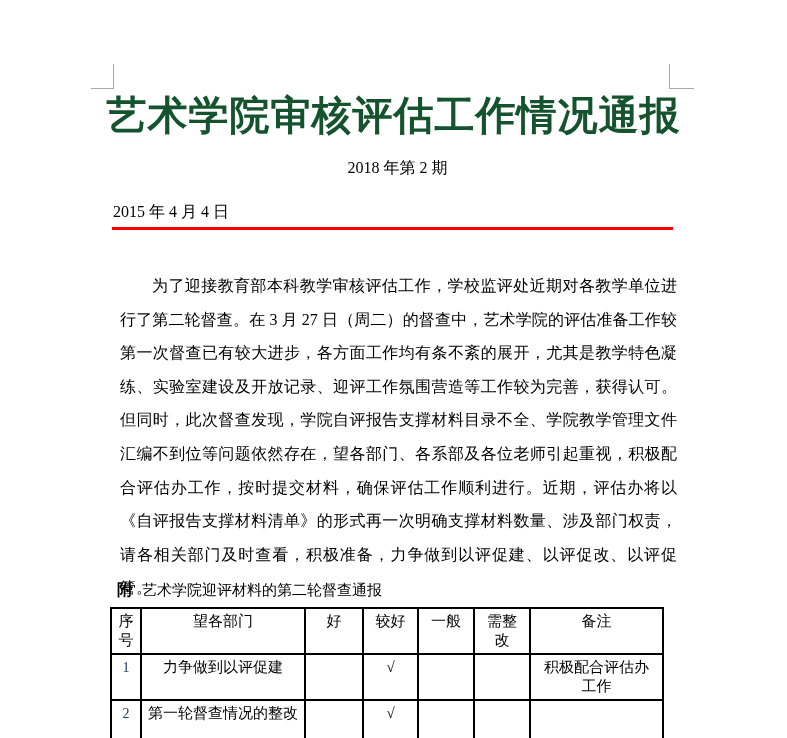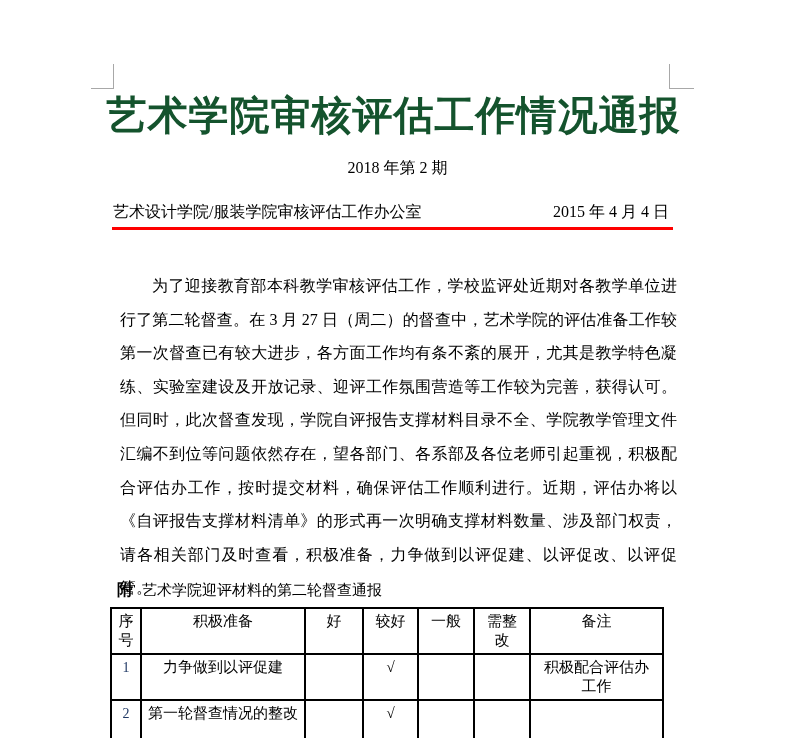--- a/index.html
+++ b/index.html
@@ -68,21 +68,20 @@
 <div class="page">
 
   <div class="crop-mark left"></div>
   <div class="crop-mark right"></div>
 
   <h1 class="doc-title">艺术学院审核评估工作情况通报</h1>
 
   <div class="issue-line">2018 年第 2 期</div>
 
   <div class="office-row">
-    <span>艺术设计学院/服装学院审核评估工作办公室</span>
     <span>2015 年 4 月 4 日</span>
   </div>
 
   <div class="red-rule"></div>
 
   <p class="body-text">为了迎接教育部本科教学审核评估工作，学校监评处近期对各教学单位进行了第二轮督查。在 3 月 27 日（周二）的督查中，艺术学院的评估准备工作较第一次督查已有较大进步，各方面工作均有条不紊的展开，尤其是教学特色凝练、实验室建设及开放记录、迎评工作氛围营造等工作较为完善，获得认可。但同时，此次督查发现，学院自评报告支撑材料目录不全、学院教学管理文件汇编不到位等问题依然存在，望各部门、各系部及各位老师引起重视，积极配合评估办工作，按时提交材料，确保评估工作顺利进行。近期，评估办将以《自评报告支撑材料清单》的形式再一次明确支撑材料数量、涉及部门权责，请各相关部门及时查看，积极准备，力争做到以评促建、以评促改、以评促管。</p>
 
   <div class="attachment-line">
     <span class="att-label">附</span><span>艺术学院迎评材料的第二轮督查通报</span>
   </div>
@@ -93,21 +92,21 @@
         <col style="width:164px">
         <col style="width:58px">
       <col style="width:55px">
         <col style="width:56px">
         <col style="width:56px">
       <col style="width:133px">
     </colgroup>
     <thead>
       <tr>
         <th>序号</th>
-        <th>积极准备</th>
+        <th>望各部门</th>
         <th>好</th>
         <th>较好</th>
         <th>一般</th>
         <th>需整改</th>
         <th>备注</th>
       </tr>
     </thead>
     <tbody>
       <tr class="r1">
         <td class="num-cell">1</td>

